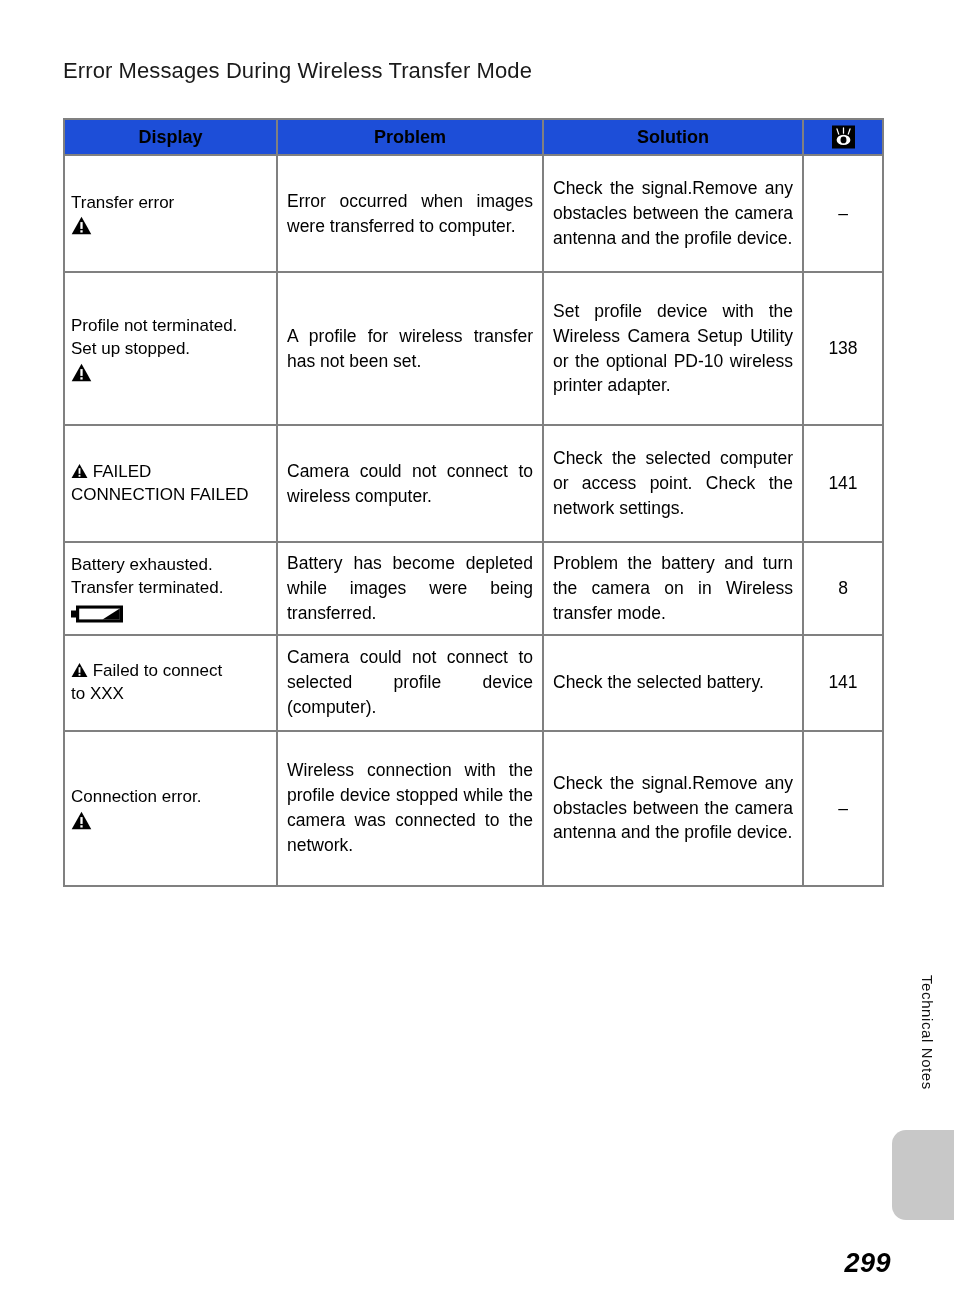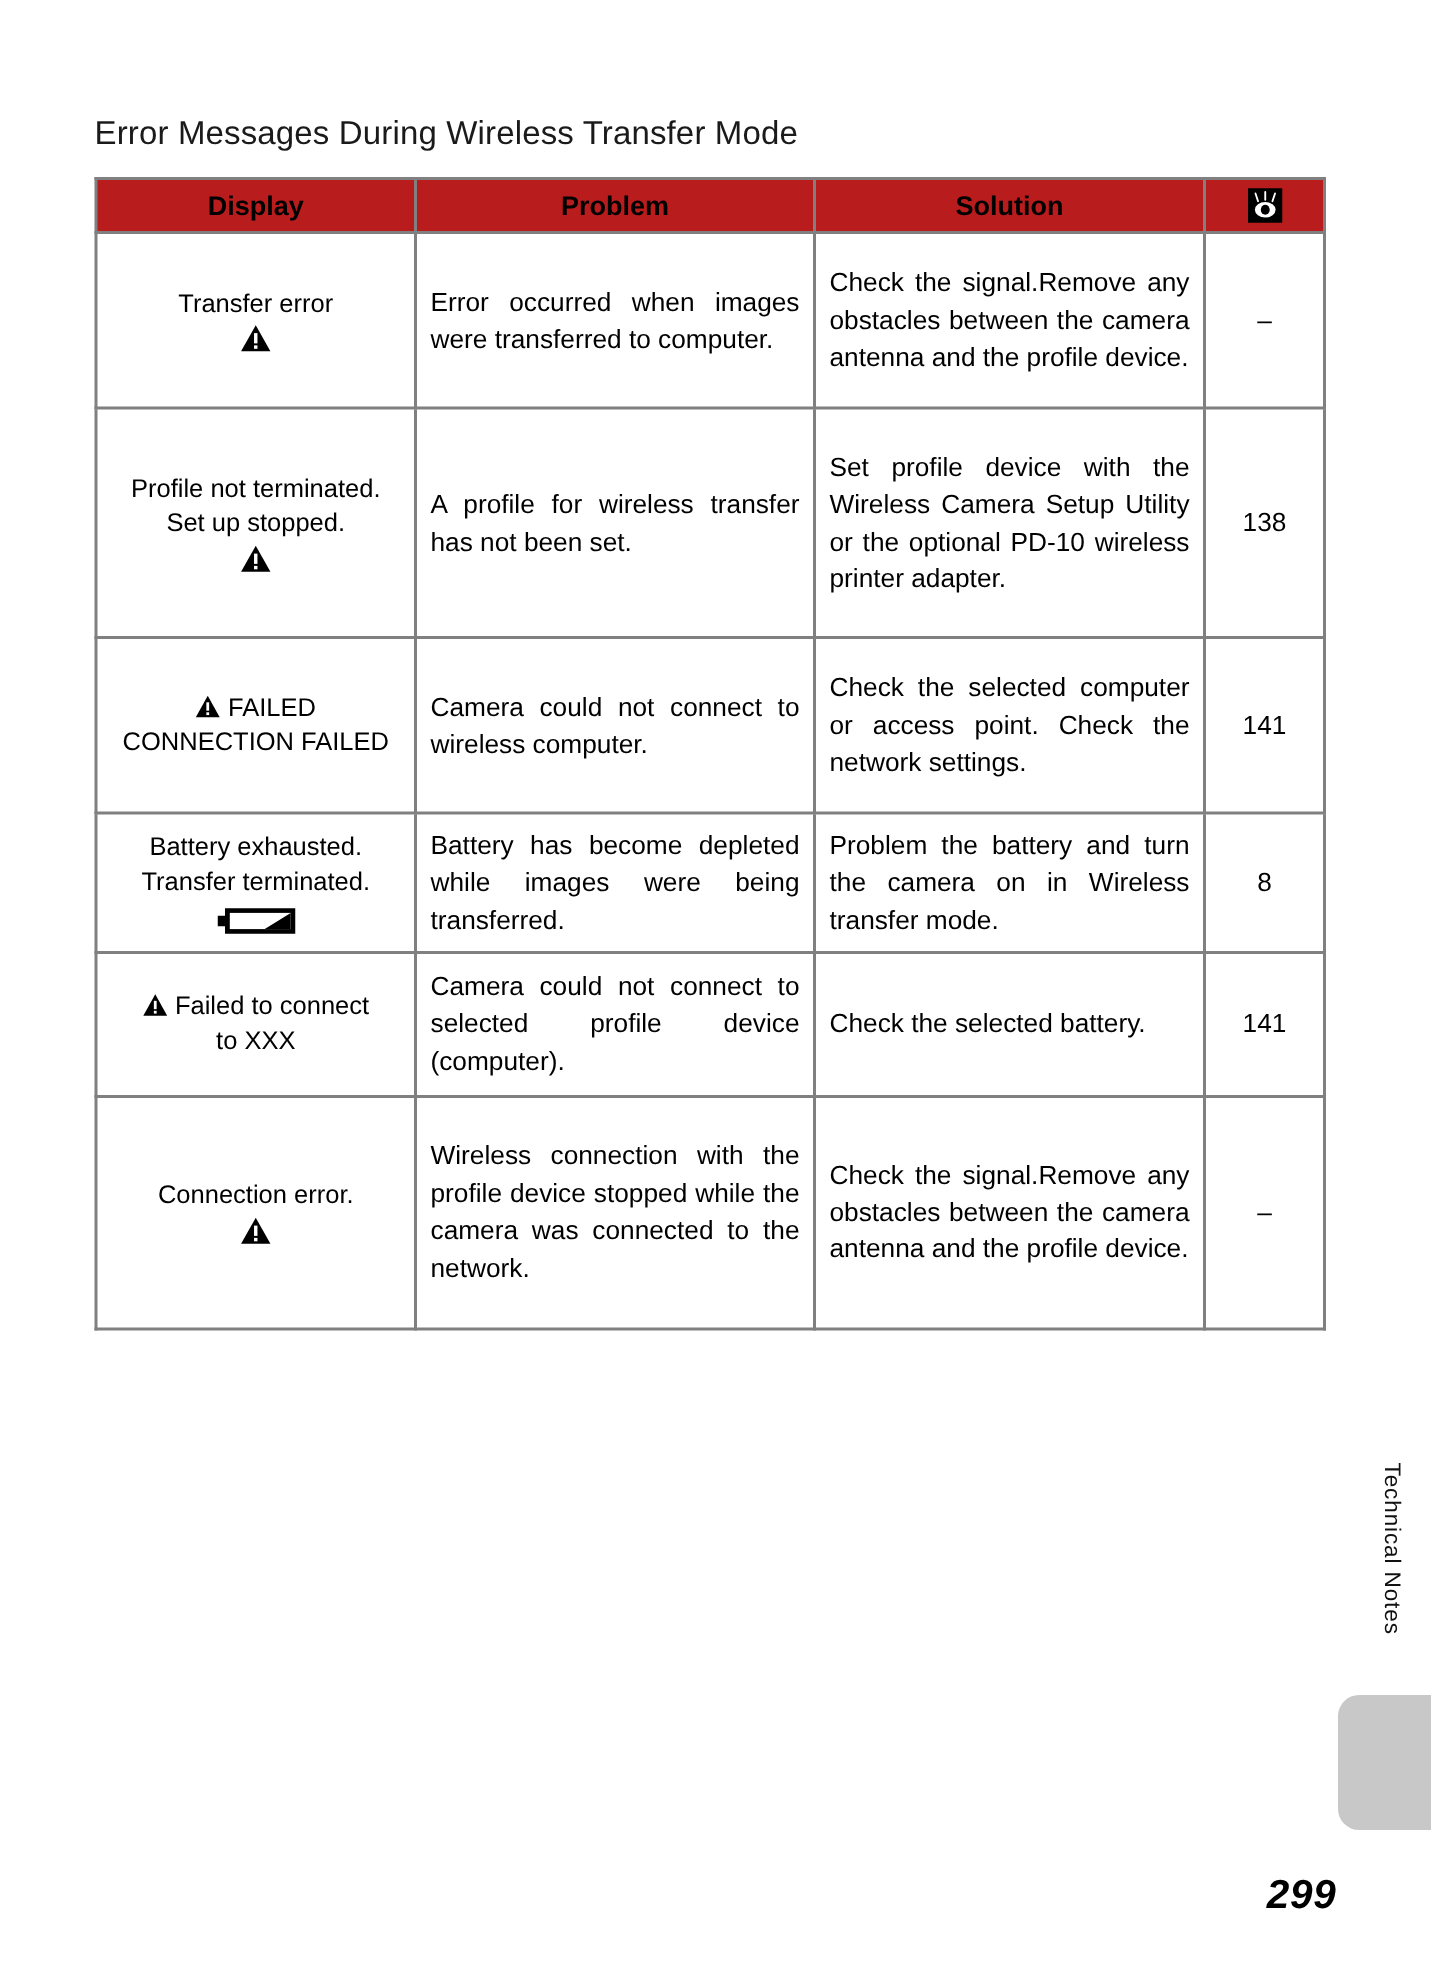--- a/index.html
+++ b/index.html
@@ -13,21 +13,21 @@
     position: relative;
     font-family: "Liberation Sans", sans-serif;
     color: #000000;
     overflow: hidden;
   }
 
   
   .page-title {
     position: absolute;
     left: 63px;
-    top: 76px;
+    top: 58px;
     font-size: 22px;
     font-weight: 400;
     letter-spacing: 0.1px;
     color: #1a1a1a;
     white-space: nowrap;
   }
 
   
   .err-table {
     position: absolute;
@@ -43,30 +43,30 @@
   .err-table col.c-ref      { width: 80px; }
 
   .err-table th,
   .err-table td {
     border: 2px solid #808080;
     vertical-align: middle;
     padding: 6px 8px;
     box-sizing: border-box;
   }
   .err-table thead th {
-    background: #b91c1c;
+    background: #1d4ed8;
     text-align: center;
     font-size: 18px;
     font-weight: 700;
     padding: 5px 4px;
     height: 34px;
   }
 
   td.display-cell {
-    text-align: center;
+    text-align: left;
     font-size: 17px;
     line-height: 1.34;
     padding: 10px 6px;
   }
   td.problem-cell,
   td.solution-cell {
     text-align: justify;
     text-align-last: left;
     font-size: 17.5px;
     line-height: 1.42;

